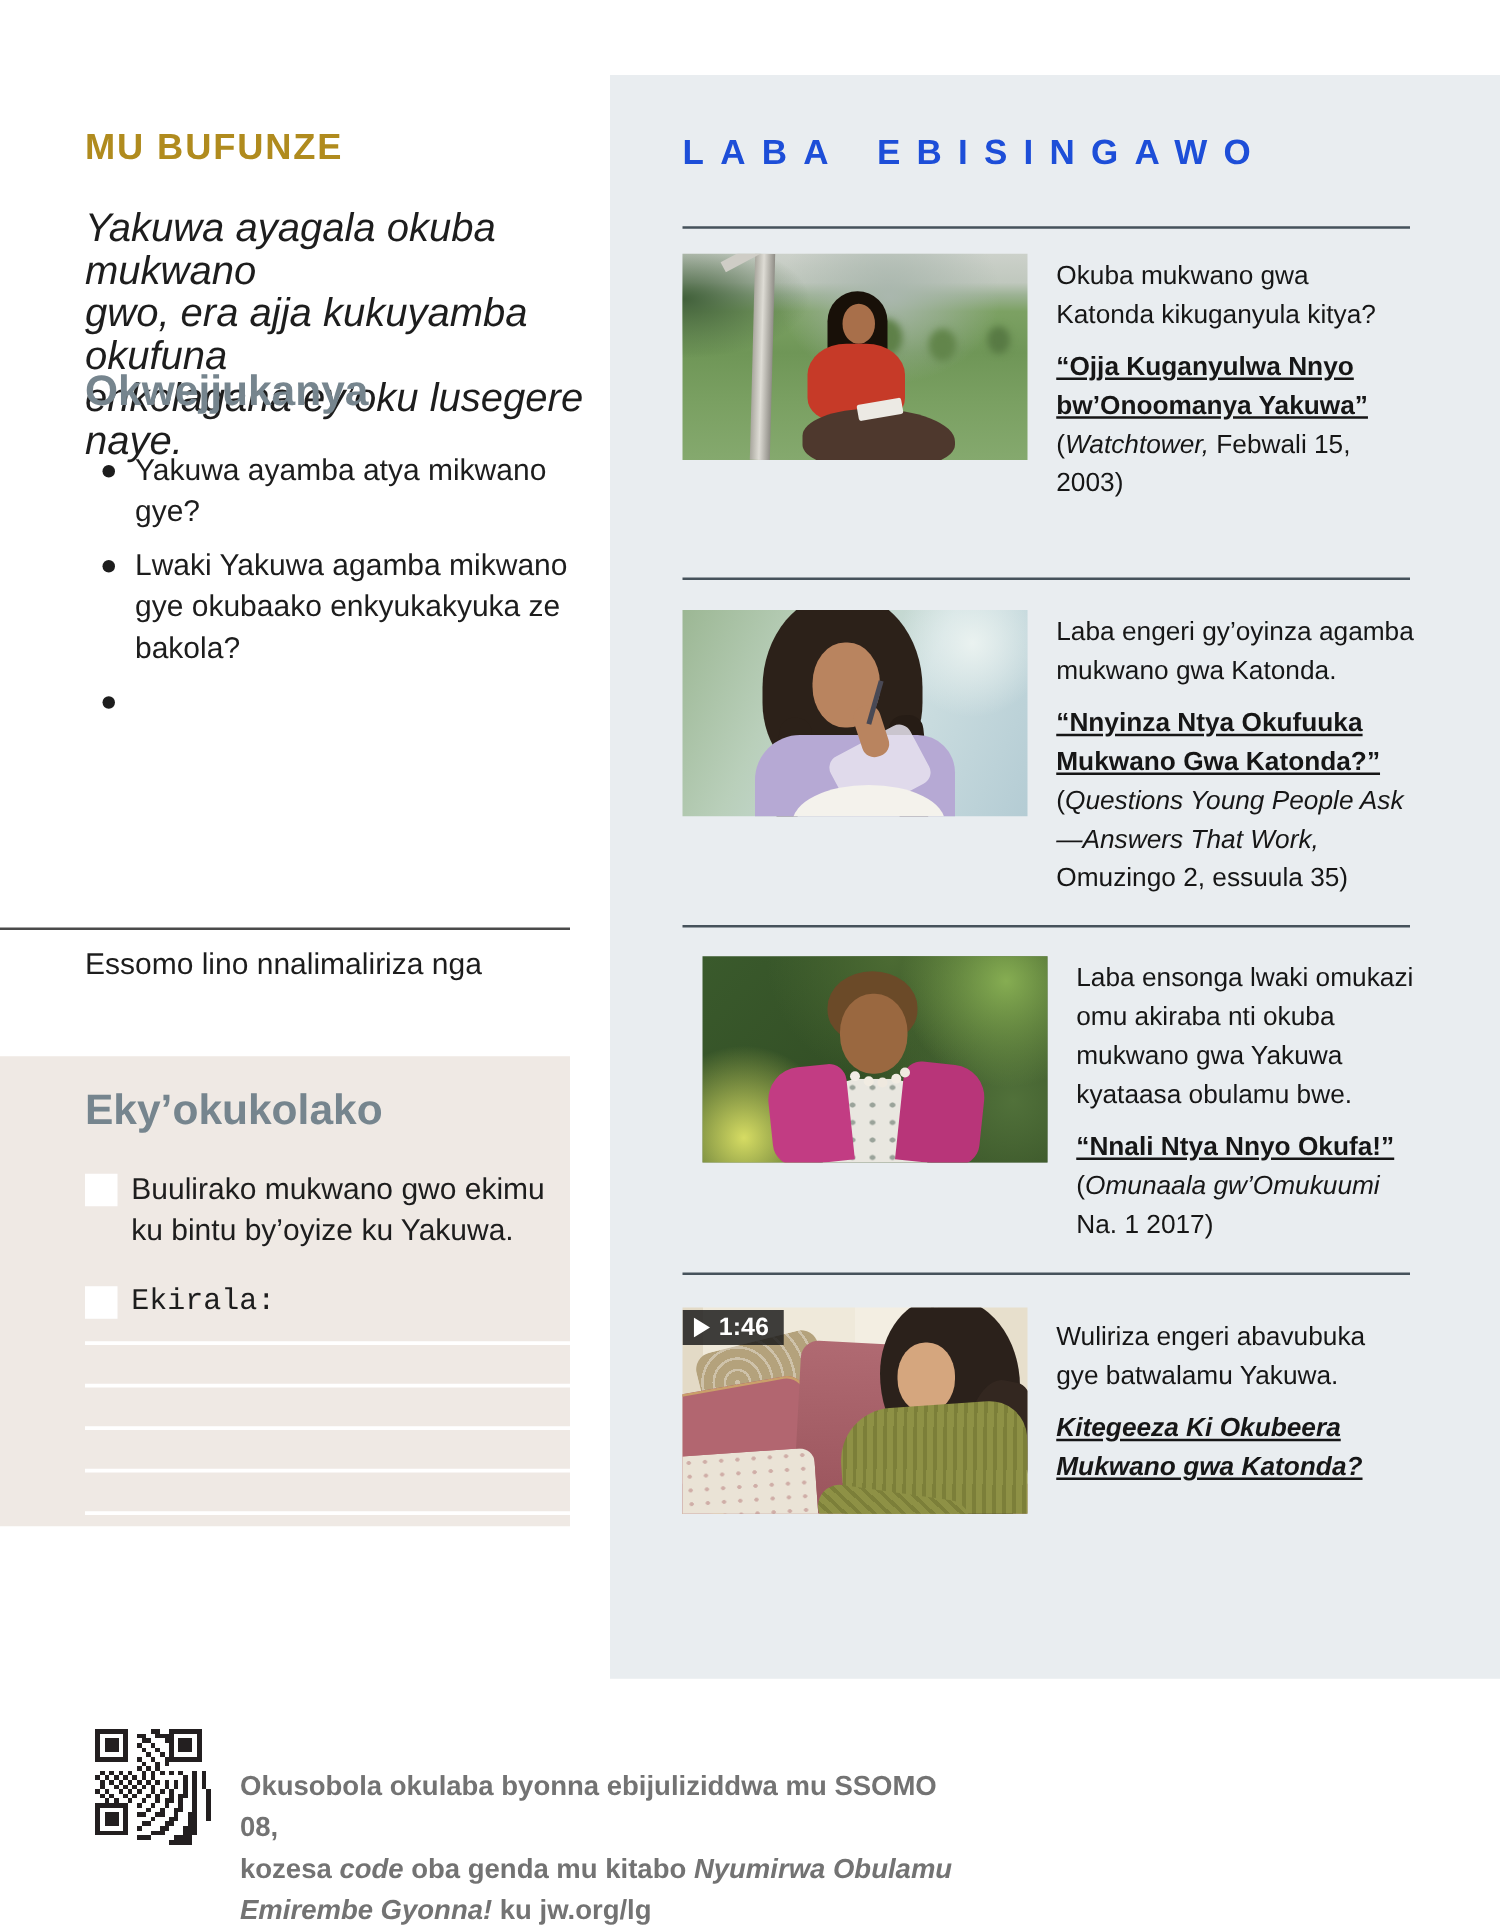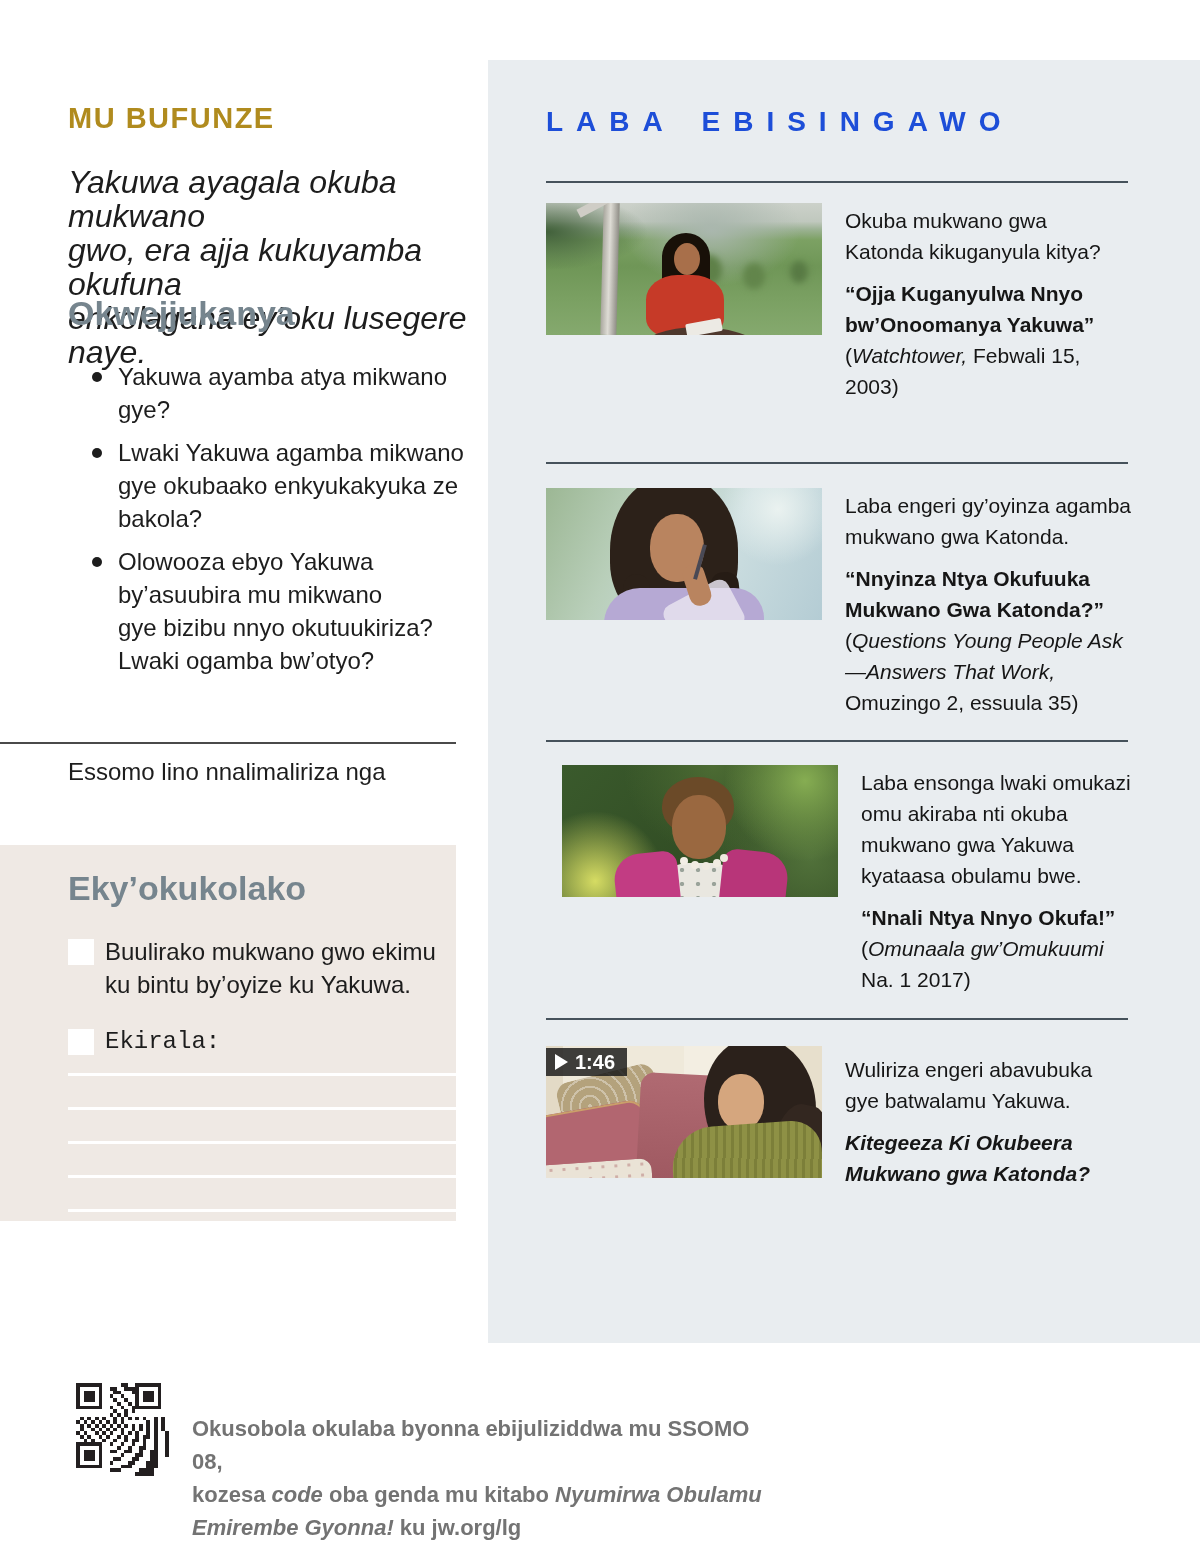--- a/index.html
+++ b/index.html
@@ -6,21 +6,21 @@
   html,body { background:#ffffff; }
   .page { position:relative; width:1200px; height:1543px; background:#ffffff; overflow:hidden;
           font-family:"Liberation Sans","DejaVu Sans",sans-serif; color:#1d1d1d; }
 
   
   .summary-title { position:absolute; left:68px; top:102px; font-size:29px; font-weight:bold;
                    letter-spacing:1.5px; color:#b08b1e; }
   .summary-text  { position:absolute; left:68px; top:165px; width:400px; font-size:32px;
                    line-height:34px; white-space:pre-line;font-style:italic; }
   .review-title  { position:absolute; left:68px; top:294px; font-size:34px; font-weight:bold; color:#76858e; }
-  .review-list   { position:absolute; left:92px; top:360px; width:372px; list-style:none; }
+  .review-list   { position:absolute; left:82px; top:360px; width:372px; list-style:none; }
   .review-list li{ position:relative; padding-left:26px; font-size:24px; line-height:33px;
                    margin-bottom:10px; white-space:pre-line; }
   .review-list .dot { position:absolute; left:0; top:12px; width:10px; height:10px;
                    border-radius:50%; background:#1d1d1d; }
   .left-rule     { position:absolute; left:0; top:742px; width:456px; height:2px; background:#4a4a4a; }
   .completion    { position:absolute; left:68px; top:758px; font-size:24px; }
 
   
   .action-box    { position:absolute; left:0; top:845px; width:456px; height:376px; background:#efe9e4; }
   .action-title  { position:absolute; left:68px; top:24px; font-size:34px; font-weight:bold; color:#76858e; }
@@ -33,26 +33,26 @@
   .wline         { height:3px; background:#ffffff; margin-bottom:31px; }
 
   
   .right-panel   { position:absolute; left:488px; top:60px; width:712px; height:1283px; background:#e9edf0; }
   .panel-title   { position:absolute; left:58px; top:46px; font-size:28px; font-weight:bold;
                    letter-spacing:13px; word-spacing:6px; color:#1d4ed8; white-space:nowrap; }
   .prule         { position:absolute; left:58px; width:582px; height:2px; background:#46525b; }
   .r1{top:121px;} .r2{top:402px;} .r3{top:680px;} .r4{top:958px;}
   .media-item    { position:absolute; left:58px; display:flex;justify-content:center; }
   .item-1{top:143px;} .item-2{top:428px;} .item-3{top:705px;padding-left:16px;} .item-4{top:986px;}
-  .photo         { position:relative; flex:none; width:276px; height:132px; overflow:hidden; }
+  .photo         { position:relative; flex:none; width:276px; height:165px; overflow:hidden; }
   .photo div     { position:absolute; }
   .texts         { margin-left:23px; width:288px; padding-top:2px; font-size:21px; line-height:31px; color:#161616; }
   .item-4 .texts { padding-top:8px; }
   .desc          { white-space:pre-line; margin-bottom:11px; }
-  .mtitle        { white-space:pre-line; font-weight:bold; }
+  .mtitle        { white-space:pre-line; font-weight:bold;text-decoration:underline; }
   .mtitle.bold-italic { font-style:italic; }
   .cite          { white-space:pre-line; }
   .cite .it      { font-style:italic; }
 
   
   .ph1 { background:
      radial-gradient(ellipse at 0% 22%, #41603a 0%, rgba(65,96,58,0) 26%),
      radial-gradient(ellipse at 60% 20%, #aab7ae 0%, rgba(170,183,174,0) 38%),
      linear-gradient(180deg,#ccd1ca 0%,#c0c8be 14%,#9cb294 20%,#7ca163 28%,#6f9657 48%,#7aa062 72%,#85a96e 100%); }
   .ph1 .trees { left:150px; top:52px; width:26px; height:30px; border-radius:50%; background:#5e8048;
@@ -136,24 +136,21 @@
   <p class="summary-text">Yakuwa ayagala okuba mukwano
 gwo, era ajja kukuyamba okufuna
 enkolagana ey’oku lusegere naye.</p>
   <h2 class="review-title">Okwejjukanya</h2>
   <ul class="review-list">
     <li><span class="dot"></span><span>Yakuwa ayamba atya mikwano
 gye?</span></li>
     <li><span class="dot"></span><span>Lwaki Yakuwa agamba mikwano
 gye okubaako enkyukakyuka ze
 bakola?</span></li>
-    <li><span class="dot"></span><span>Olowooza ebyo Yakuwa
-by’asuubira mu mikwano
-gye bizibu nnyo okutuukiriza?
-Lwaki ogamba bw’otyo?</span></li>
+    <li><span class="dot"></span></li>
   </ul>
   <div class="left-rule"></div>
   <p class="completion">Essomo lino nnalimaliriza nga</p>
 
   <aside class="action-box">
     <h2 class="action-title">Eky’okukolako</h2>
     <div class="action-item a1">
       <span class="checkbox"></span>
       <span class="txt">Buulirako mukwano gwo ekimu
 ku bintu by’oyize ku Yakuwa.</span>

